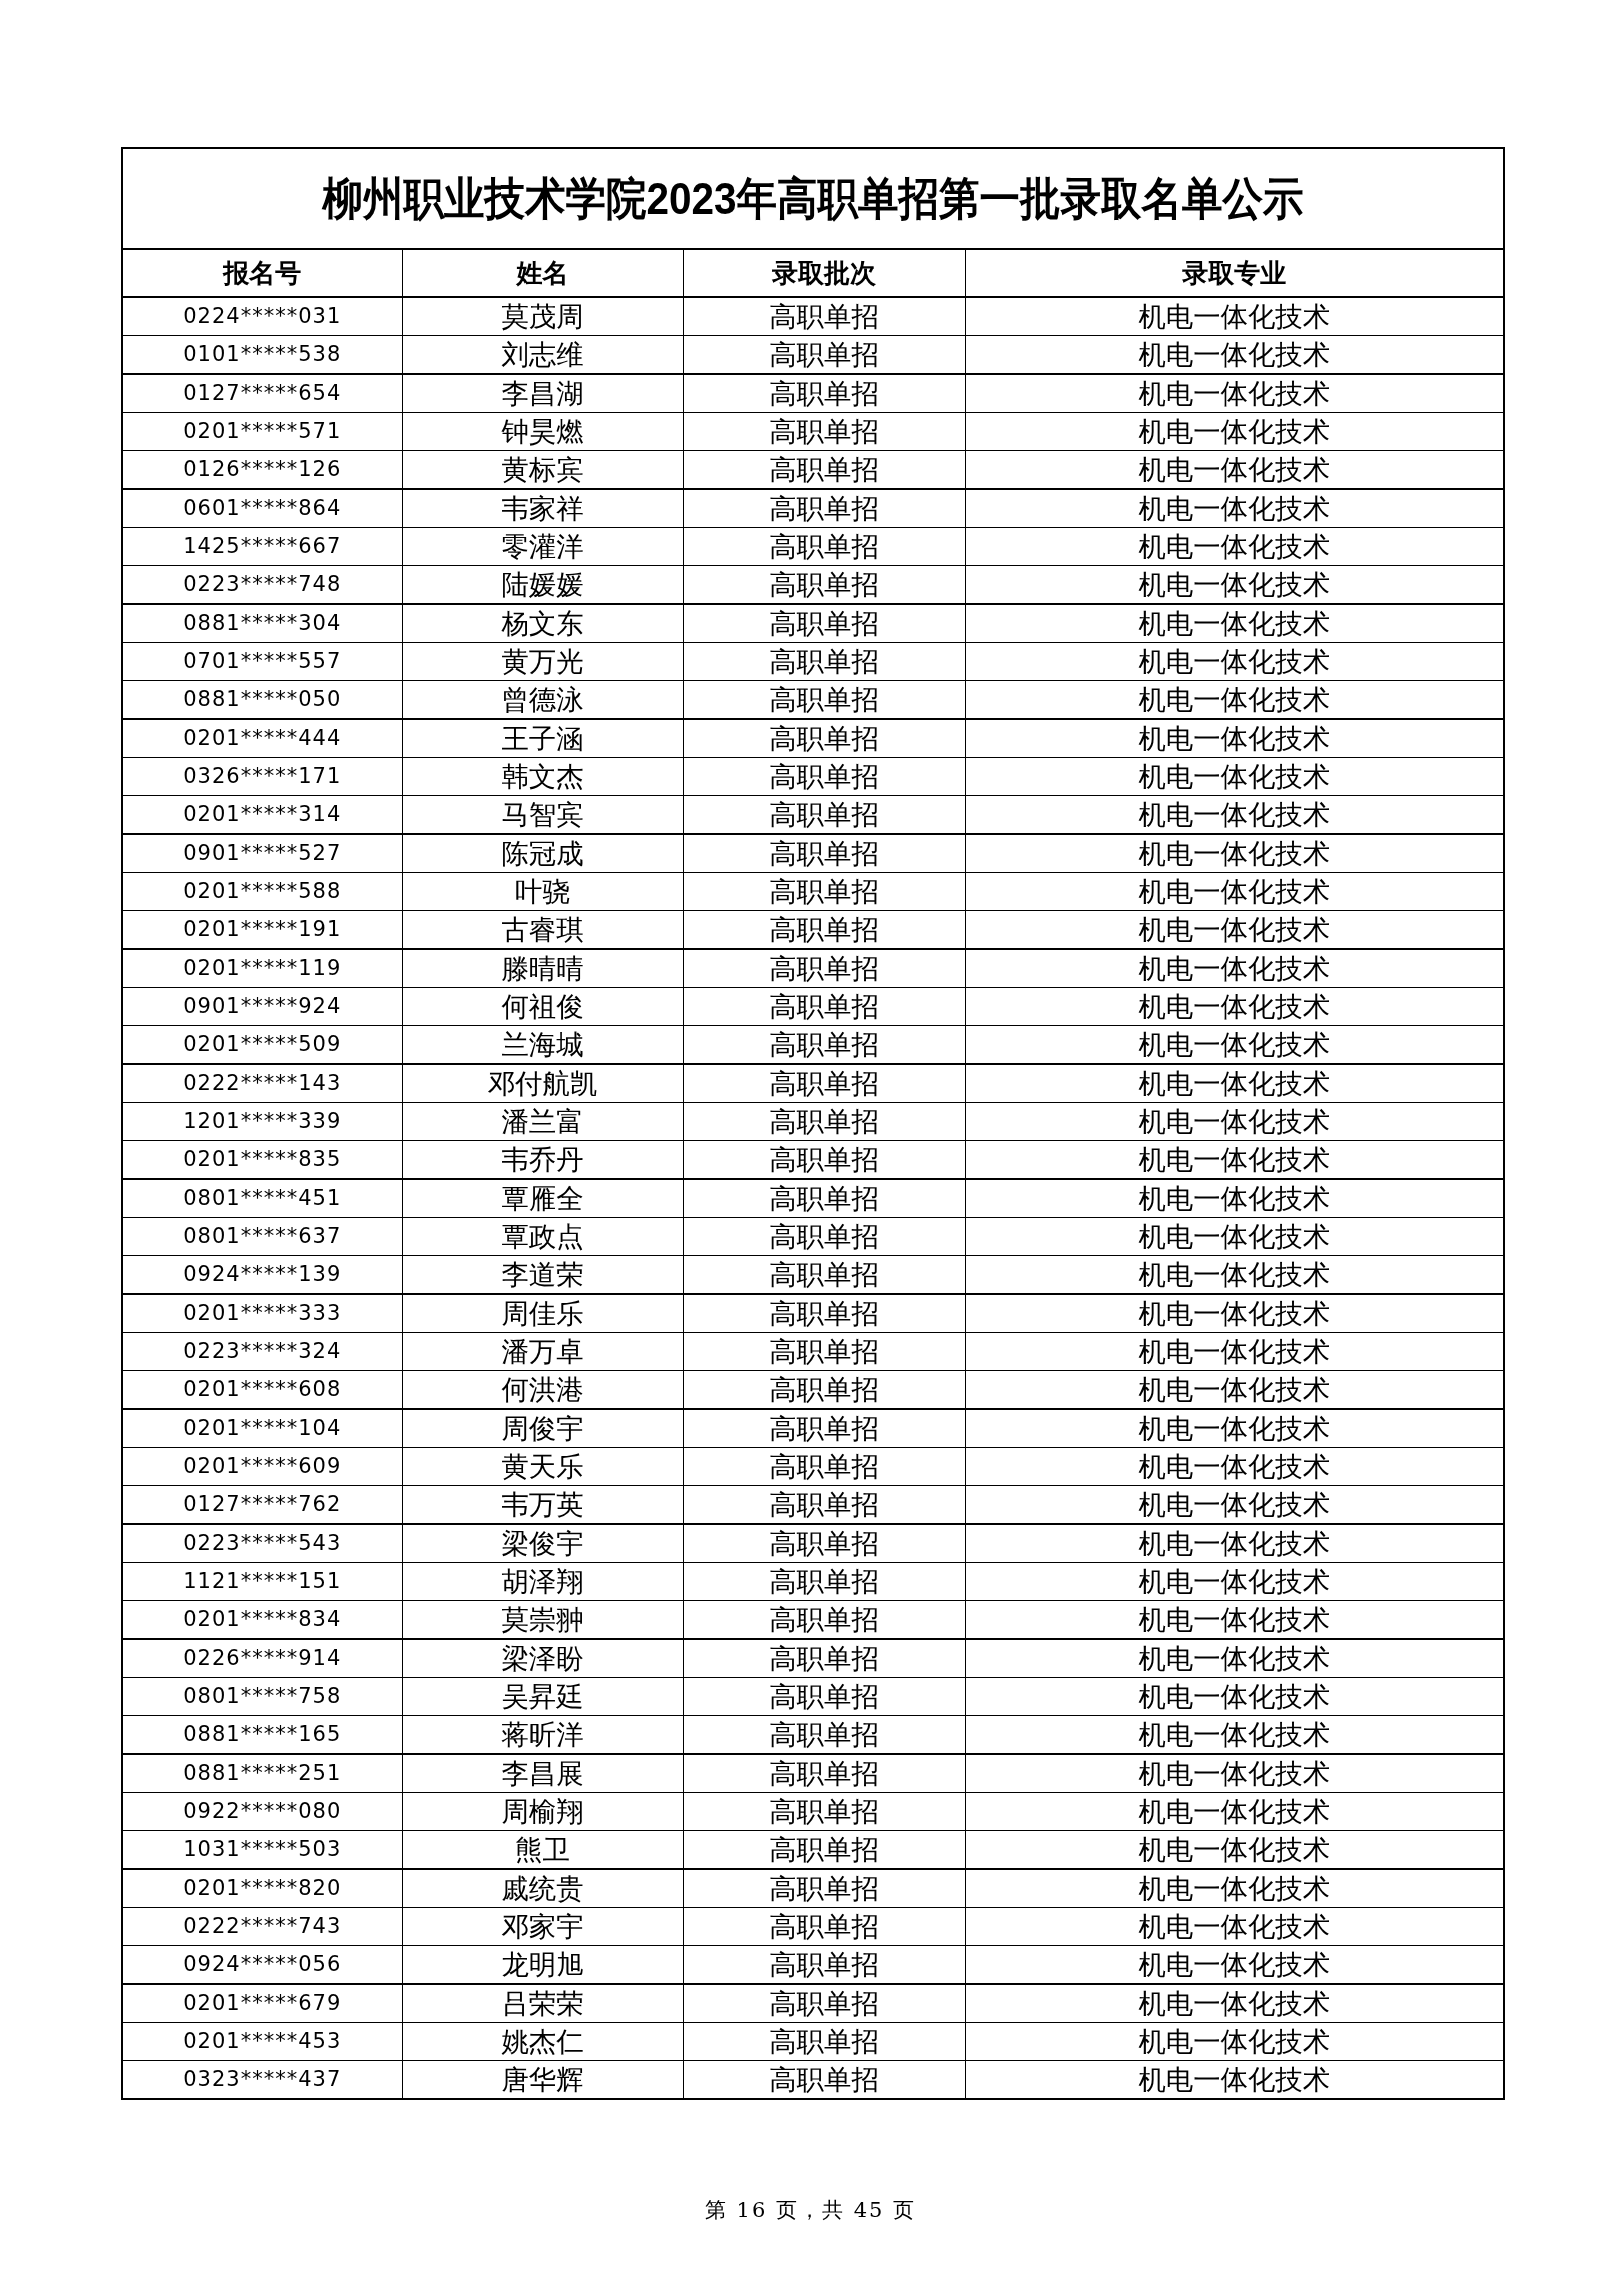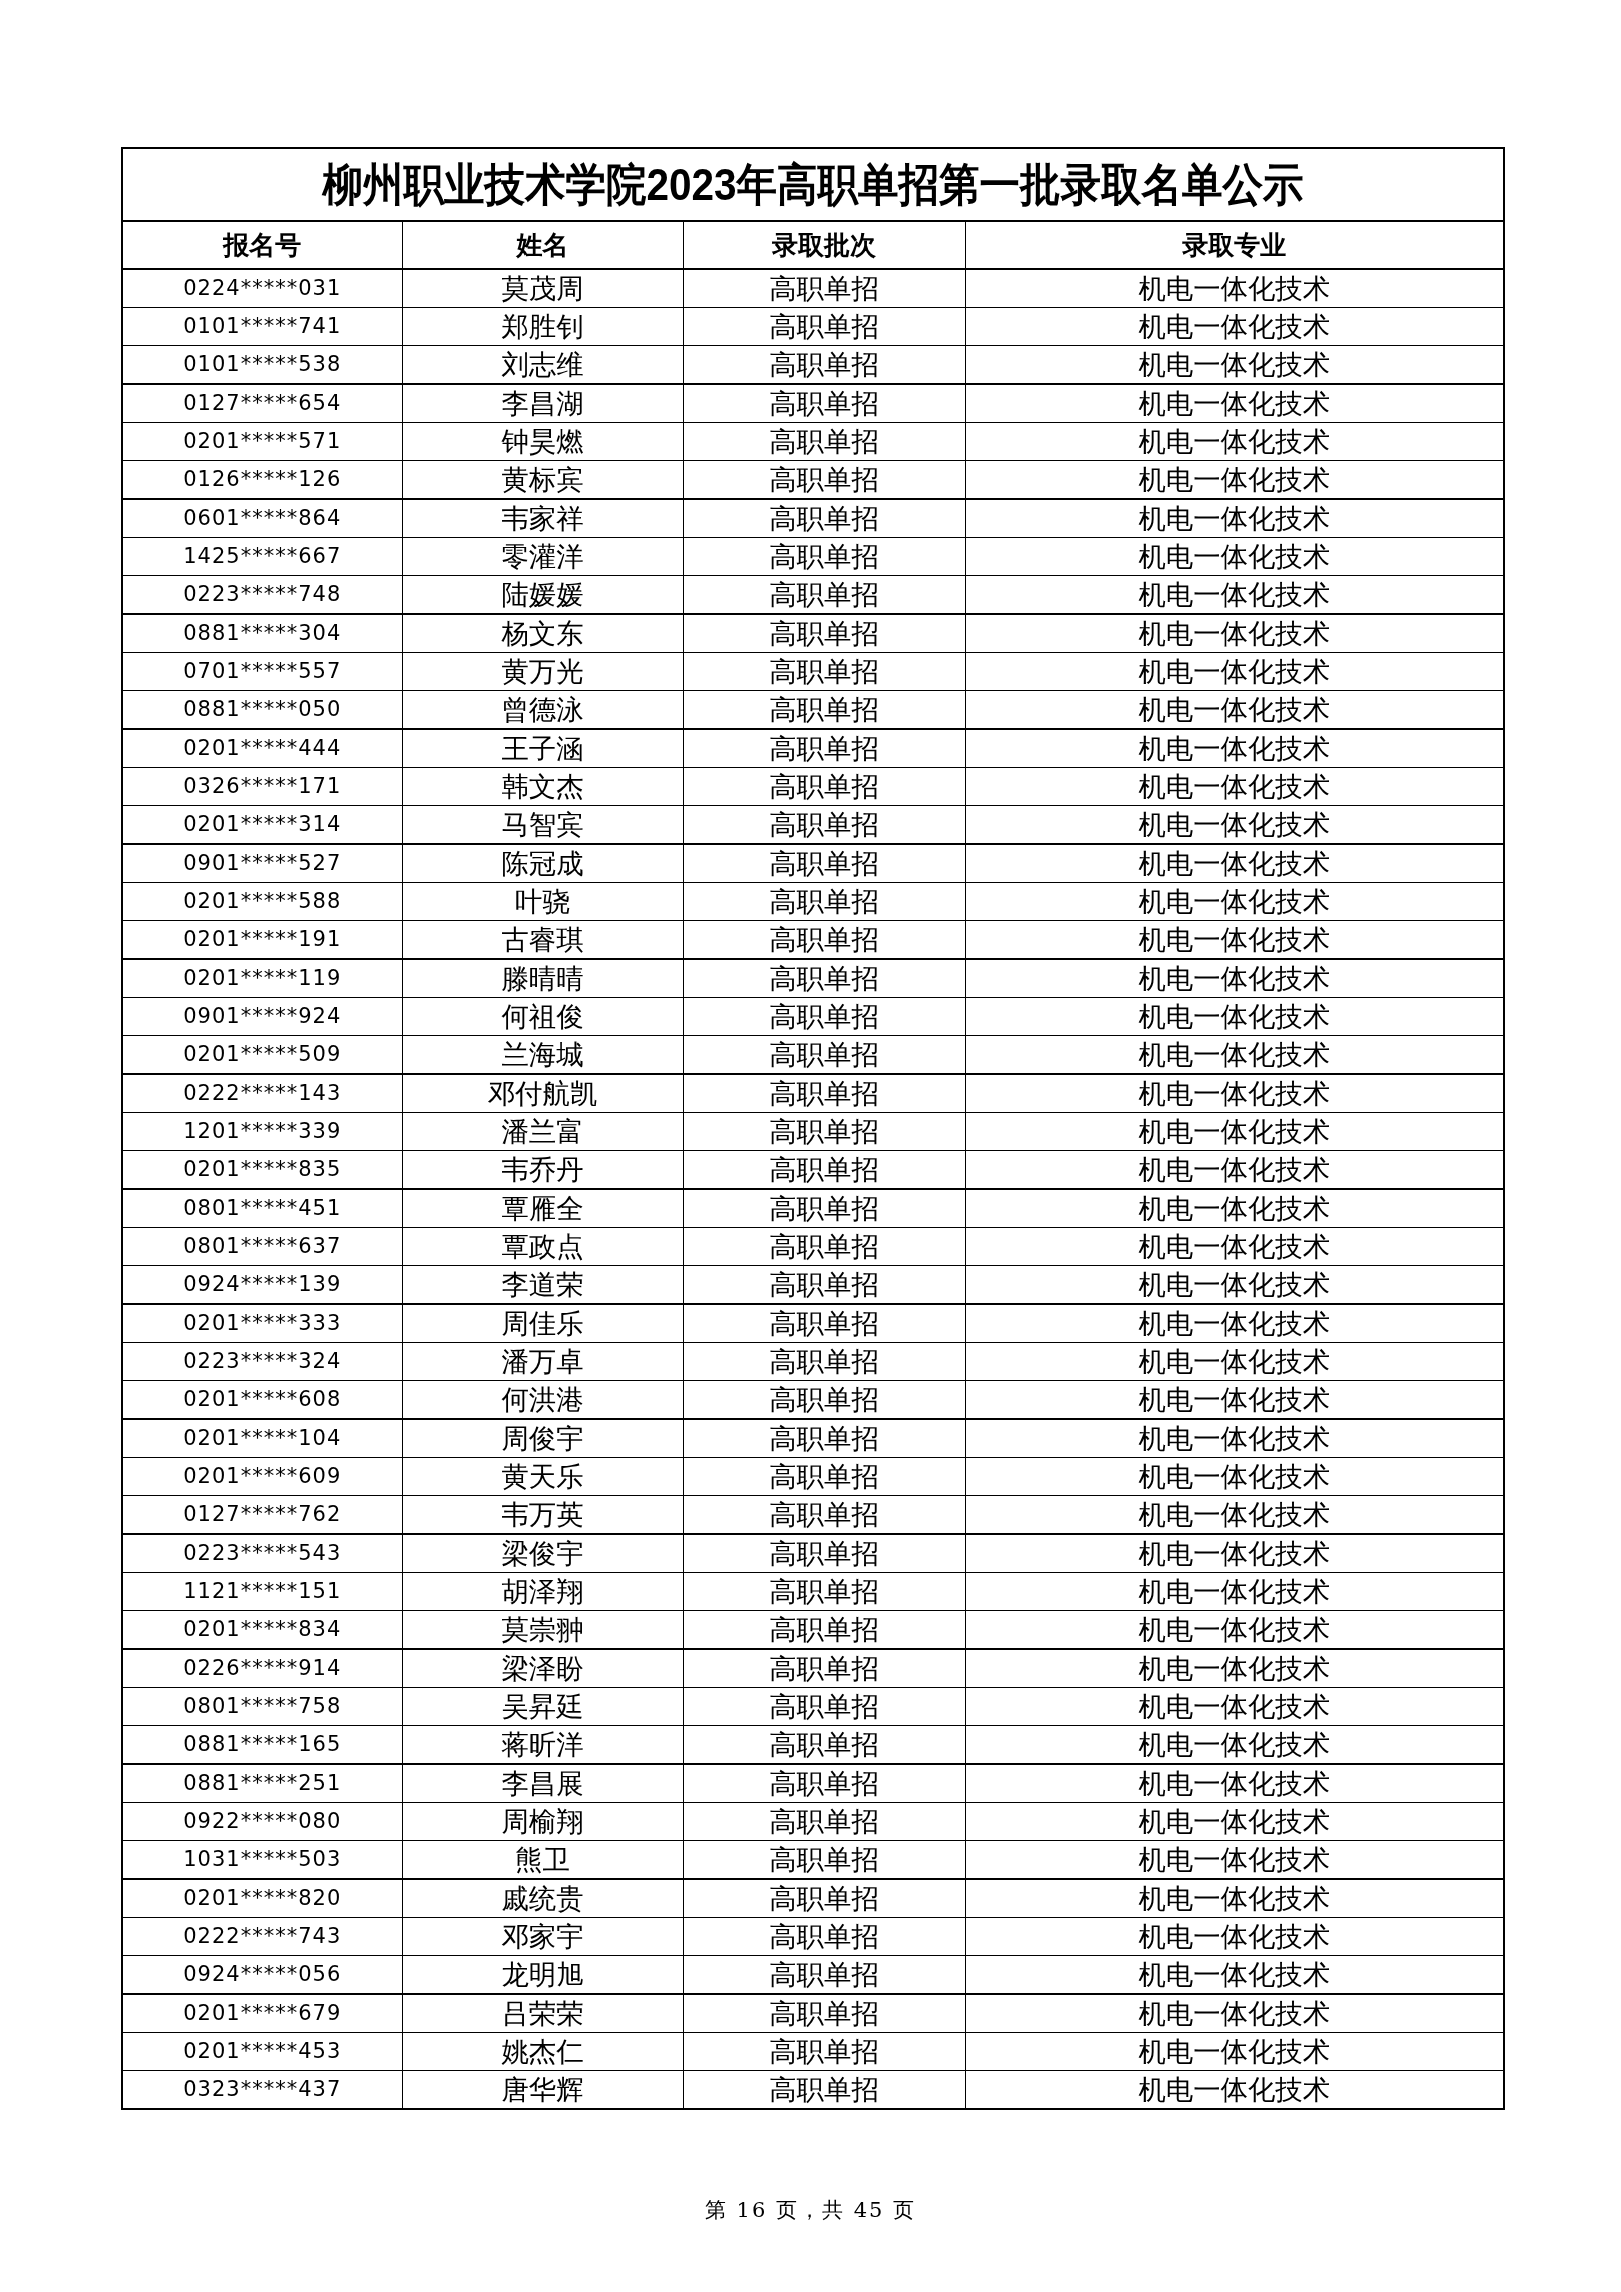--- a/index.html
+++ b/index.html
@@ -12,21 +12,21 @@
       border: 2.9px solid #000;
     }
     table.roster col.c1 { width: 280px; }
     table.roster col.c2 { width: 281px; }
     table.roster col.c3 { width: 282px; }
     table.roster col.c4 { width: 539px; }
     .title-cell {
       height: 69px; text-align: center; vertical-align: middle;
       font-family: "Liberation Sans", sans-serif; font-weight: bold;
       font-size: 45px; letter-spacing: 0px; line-height: 69px;
-      border-bottom: 2.9px solid #000; padding: 1px;
+      border-bottom: 2.9px solid #000; padding: 15px;
       transform-origin: center;
     }
     .title-cell span { display: inline-block; transform: scaleX(0.9); }
     th.hcell {
       height: 46px; font-weight: bold; font-size: 26px;
       border: 1.5px solid #000; border-bottom: 2.9px solid #000;
       text-align: center; vertical-align: middle; padding: 0;
       font-family: "Liberation Sans", sans-serif;
     }
     td.cell {
@@ -65,26 +65,20 @@
       </tr>
     </thead>
     <tbody id="roster-body">
         <tr>
           <td class="cell id">0224*****031</td>
           <td class="cell">莫茂周</td>
           <td class="cell">高职单招</td>
           <td class="cell">机电一体化技术</td>
         </tr>
         <tr>
-          <td class="cell id">0101*****741</td>
-          <td class="cell">郑胜钊</td>
-          <td class="cell">高职单招</td>
-          <td class="cell">机电一体化技术</td>
-        </tr>
-        <tr>
           <td class="cell id">0101*****538</td>
           <td class="cell">刘志维</td>
           <td class="cell">高职单招</td>
           <td class="cell">机电一体化技术</td>
         </tr>
         <tr class="group-start">
           <td class="cell id">0127*****654</td>
           <td class="cell">李昌湖</td>
           <td class="cell">高职单招</td>
           <td class="cell">机电一体化技术</td>

